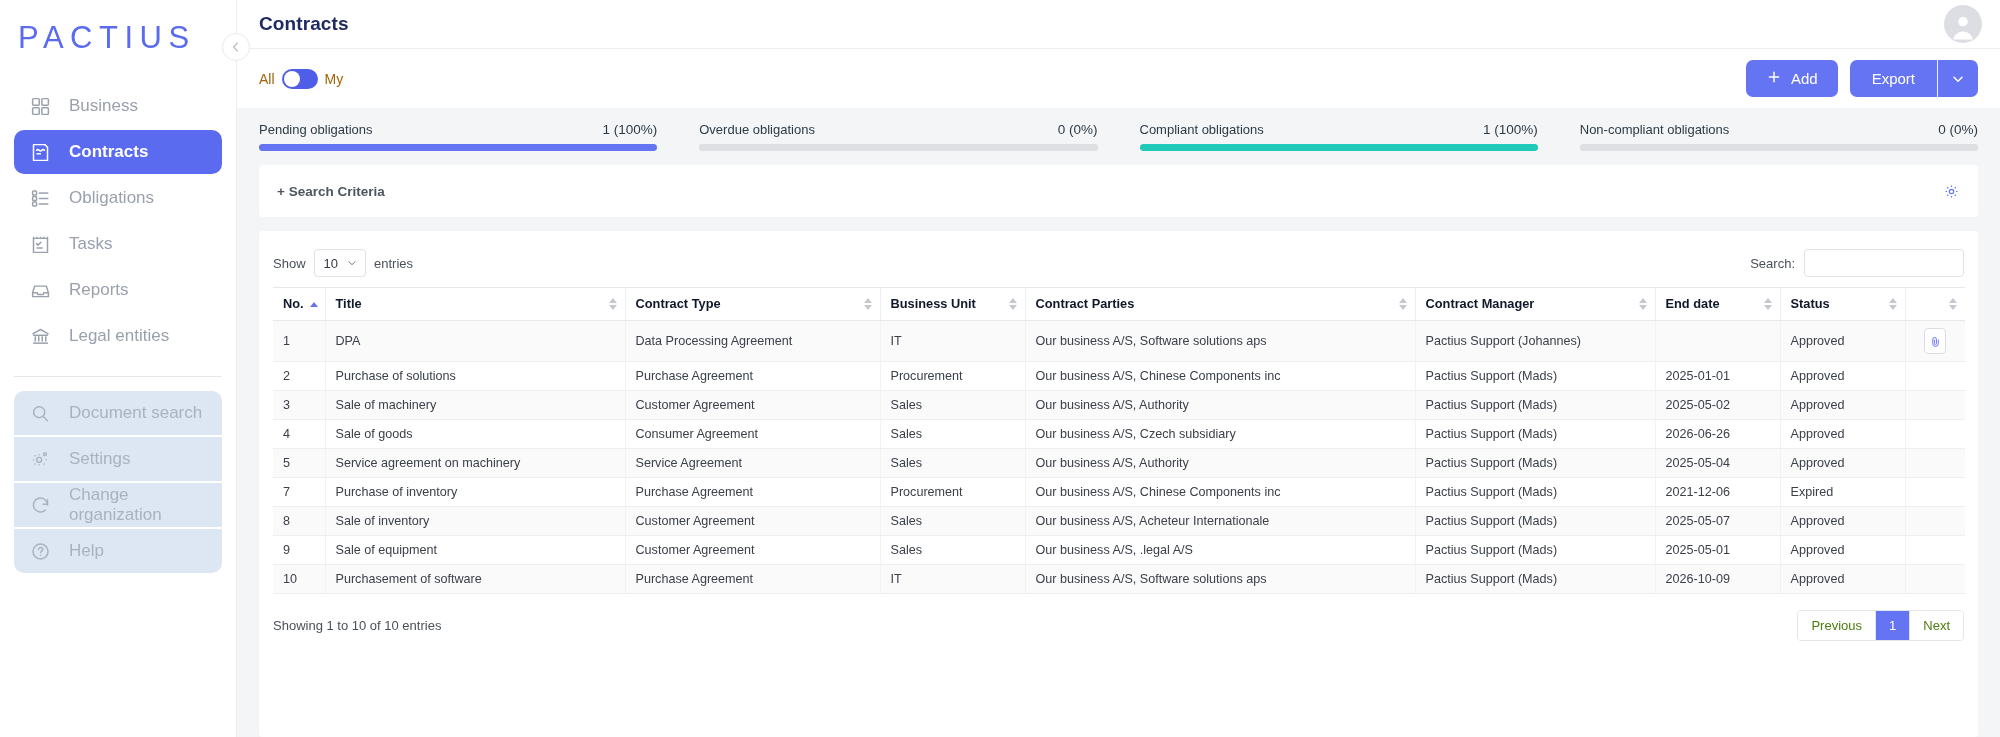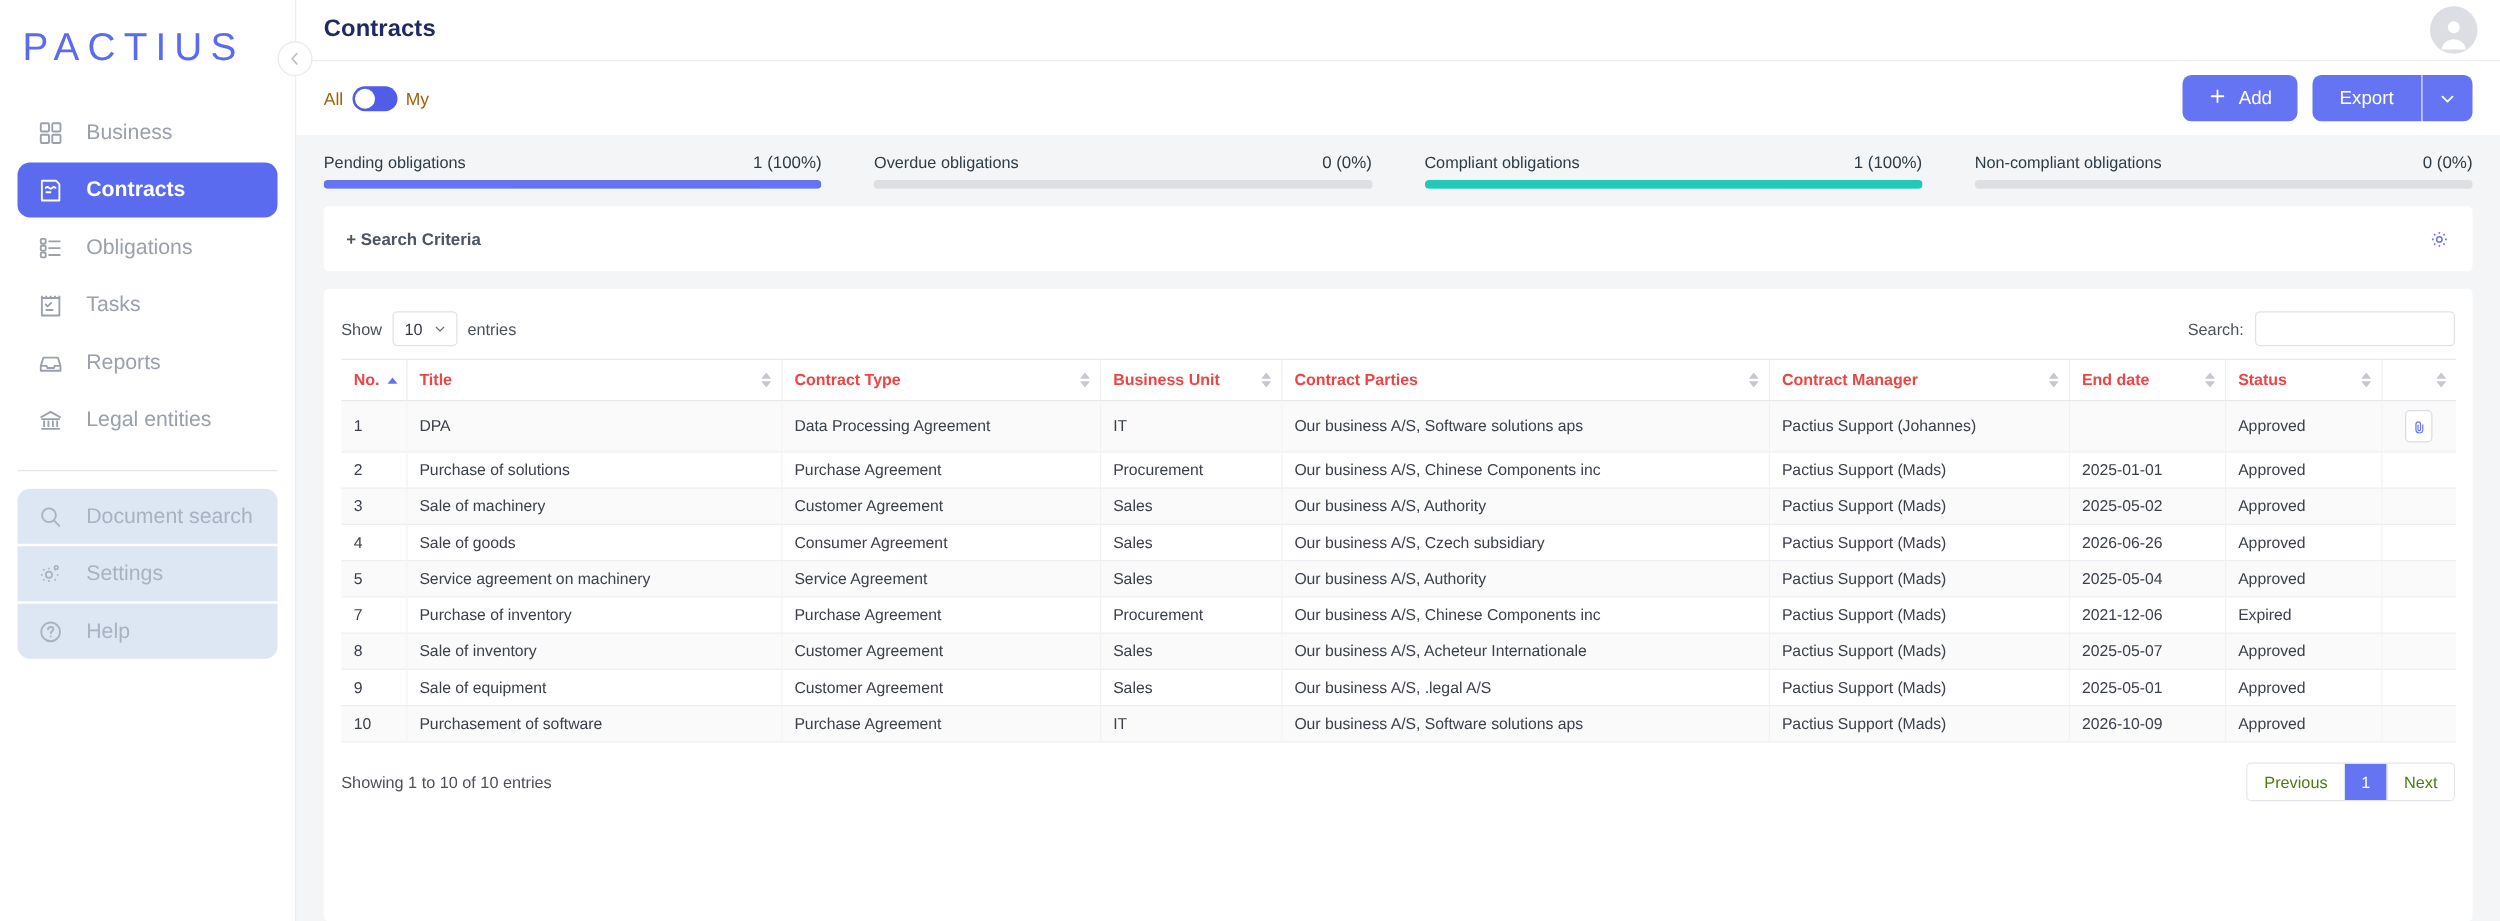--- a/index.html
+++ b/index.html
@@ -196,21 +196,21 @@
   .search-box { margin-left: auto; display: flex; align-items: center; gap: 9px; font-size: 13px; color: #4b5158; }
   .search-input {
     border: 1px solid #dfe2e7; border-radius: 4px;
     height: 28px; width: 160px; padding: 0 8px;
     font-size: 13px; font-family: "Liberation Sans", sans-serif;
     outline: none; color: #333;
   }
 
   table.dt { width: 100%; border-collapse: collapse; table-layout: fixed; }
   table.dt th {
-    font-size: 12.8px; font-weight: 700; color: #ef4444;
+    font-size: 12.8px; font-weight: 700; color: #0f172a;
     text-align: left;
     padding: 8px 10px 9px 10px;
     border-top: 1px solid #e6e8ec;
     border-bottom: 1px solid #e6e8ec;
     background: #fff;
     position: relative;
     white-space: nowrap;
     cursor: pointer;
     vertical-align: middle;
   }
@@ -355,20 +355,29 @@
         <span class="ico">
           <svg width="20" height="20" viewBox="0 0 24 24" fill="none" stroke="currentColor" stroke-width="1.6">
             <circle cx="11" cy="13" r="3"></circle>
             <path d="M11 6.2v1.5M11 18.3v1.5M4.9 13H3.4M18.6 13h1.5M6.7 8.7L5.6 7.6M16.4 17.4l1.1 1.1M6.7 17.4l-1.1 1.1M16.4 8.7l1.1-1.1"></path>
             <circle cx="18" cy="6" r="1.7"></circle>
           </svg>
         </span>
         <span>Settings</span>
       </div>
 
+      <div class="nav-item">
+        <span class="ico">
+          <svg width="21" height="21" viewBox="0 0 24 24" fill="none" stroke="currentColor" stroke-width="1.7">
+            <path d="M20 11.5a8 8 0 10-2.4 5.7" stroke-linecap="round"></path>
+            <path d="M20 5.5v5h-5" stroke-linecap="round" stroke-linejoin="round"></path>
+          </svg>
+        </span>
+        <span>Change organization</span>
+      </div>
 
       <div class="nav-item">
         <span class="ico">
           <svg width="21" height="21" viewBox="0 0 24 24" fill="none" stroke="currentColor" stroke-width="1.7">
             <circle cx="12" cy="12" r="8.6"></circle>
             <path d="M9.6 9.7c.2-1.4 1.2-2.2 2.5-2.2 1.4 0 2.4.9 2.4 2.1 0 1.9-2.3 1.9-2.3 3.6" stroke-linecap="round"></path>
             <circle cx="12.1" cy="16.2" r=".85" fill="currentColor" stroke="none"></circle>
           </svg>
         </span>
         <span>Help</span>

